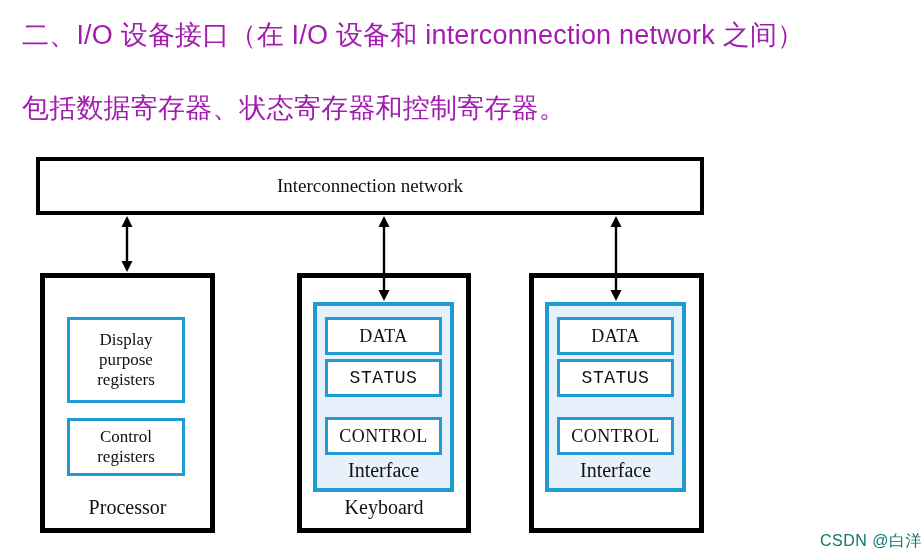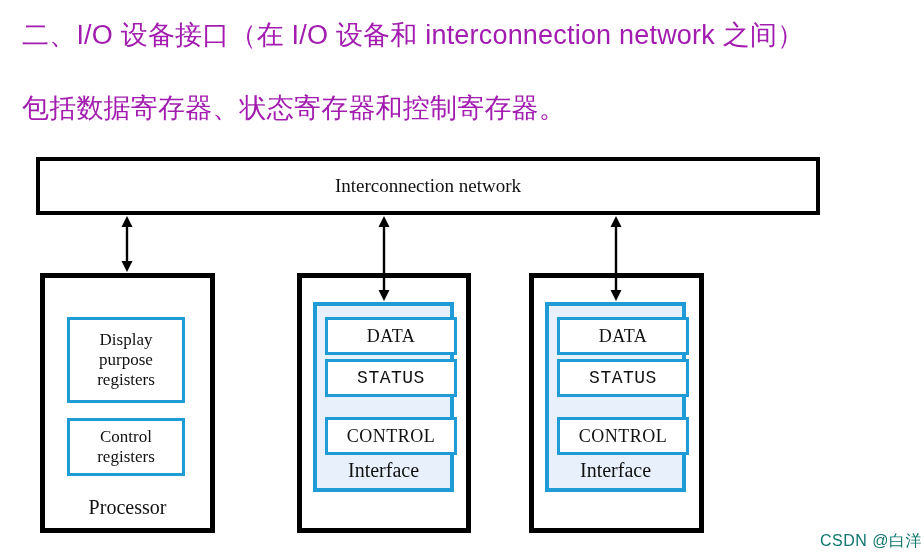--- a/index.html
+++ b/index.html
@@ -21,21 +21,21 @@
     font-size:27px;letter-spacing:0.2px;white-space:nowrap;
   }
   .title-line.l1{top:17px;}
   .title-line.l2{top:90px;}
 
   
   .diagram{position:absolute;left:0;top:0;width:924px;height:555px;
            font-family:"Liberation Serif","DejaVu Serif",serif;color:#111;}
 
   .network-box{
-    position:absolute;left:36px;top:157px;width:784px;height:58px;
+    position:absolute;left:36px;top:157px;width:668px;height:58px;
     border:4px solid var(--ink);background:#fff;
     display:flex;align-items:center;justify-content:center;
     font-size:19px;
   }
 
   .device-box{
     position:absolute;top:273px;width:175px;height:260px;
     border:5px solid var(--ink);background:#fff;
   }
   .device-box.processor{left:40px;}
@@ -56,21 +56,21 @@
   }
   .proc-reg.gpr{top:39px;height:86px;}
   .proc-reg.cr{top:140px;height:58px;}
 
   
   .interface-box{
     position:absolute;left:11px;top:24px;width:141px;height:190px;
     border:4px solid var(--accent);background:var(--iface-fill);
   }
   .io-reg{
-    position:absolute;left:8px;width:132px;height:38px;
+    position:absolute;left:8px;width:117px;height:38px;
     border:3px solid var(--accent);background:#fff;
     display:flex;align-items:center;justify-content:center;
     font-size:18px;letter-spacing:0.5px;
   }
   .io-reg.r0{top:11px;}
   .io-reg.r1{top:53px;font-family:Liberation Mono, monospace;}
   .io-reg.r2{top:111px;}
   .interface-label{
     position:absolute;bottom:6px;left:0;width:100%;
     text-align:center;font-size:20px;
@@ -108,20 +108,21 @@
     <div class="device-label">Processor</div>
   </div>
 
   <div class="device-box keyboard">
     <div class="interface-box">
       <div class="io-reg r0">DATA</div>
       <div class="io-reg r1">STATUS</div>
       <div class="io-reg r2">CONTROL</div>
       <div class="interface-label">Interface</div>
     </div>
+    <div class="device-label">Keyboard</div>
   </div>
 
   <div class="device-box display">
     <div class="interface-box">
       <div class="io-reg r0">DATA</div>
       <div class="io-reg r1">STATUS</div>
       <div class="io-reg r2">CONTROL</div>
       <div class="interface-label">Interface</div>
     </div>
   </div>

